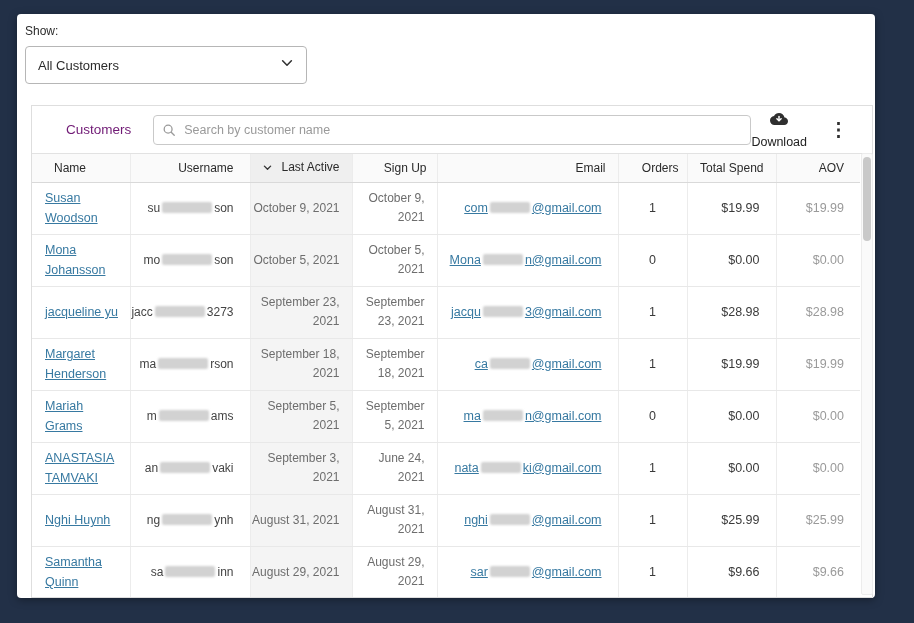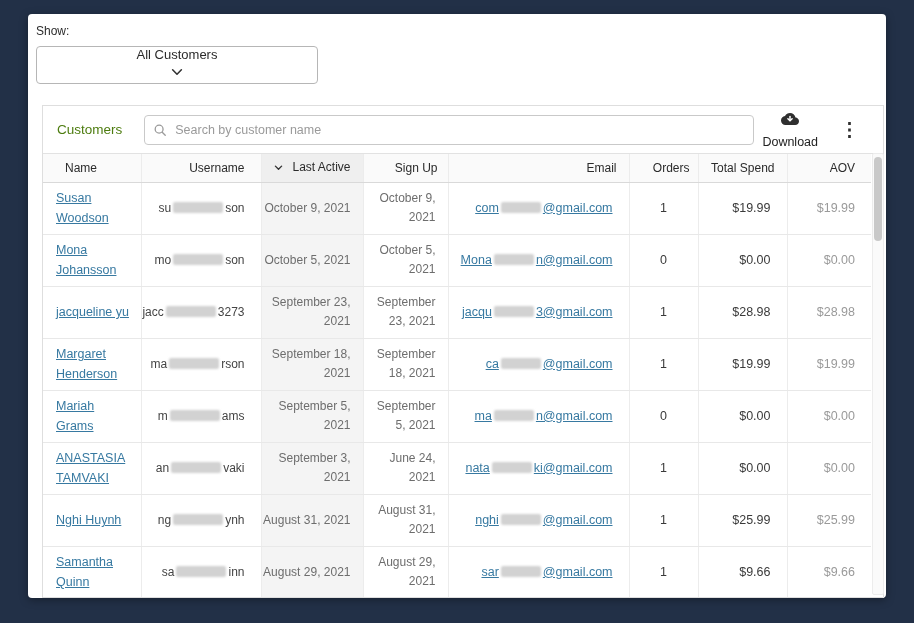--- a/index.html
+++ b/index.html
@@ -3,41 +3,41 @@
 <meta charset="utf-8">
 <style>
   * { margin:0; padding:0; box-sizing:border-box; }
   html,body { width:914px; height:623px; overflow:hidden; }
   body {
     background:#223047;
     font-family:"Liberation Sans", sans-serif;
     position:relative;
   }
   .panel {
-    position:absolute; left:28px; top:14px; width:858px; height:584px;
+    position:absolute; left:17px; top:14px; width:858px; height:584px;
     background:#ffffff; border-radius:4px; box-shadow:0 2px 8px rgba(0,0,0,.35);
     overflow:hidden;
   }
   .show-label { position:absolute; left:8px; top:10px; font-size:12px; color:#2b2b2b; }
   .dropdown {
     position:absolute; left:8px; top:32px; width:282px; height:38px;
     border:1px solid #b6b6b6; border-radius:4px; background:#fff;
     display:flex; align-items:center; justify-content:space-between;
-    padding:0 12px; cursor:pointer;flex-direction:column;
+    padding:0 12px; cursor:pointer;
   }
   .dropdown .dd-value { font-size:13px; color:#2b2b2b; }
   .card {
     position:absolute; left:14px; top:91px; width:842px; height:493px;
     border:1px solid #dedede; background:#fff; overflow:hidden;
   }
   .toolbar {
     height:48px; display:flex; align-items:center; padding:0 14px;
     border-bottom:1px solid #e2e2e2; background:#fff;
   }
-  .toolbar .title { font-size:13.5px; color:#4d7c0f; margin-right:22px; white-space:nowrap; }
+  .toolbar .title { font-size:13.5px; color:#701a75; margin-right:22px; white-space:nowrap;margin-left:20px; }
   .search-wrap { position:relative; width:610px; }
   .search-wrap svg { position:absolute; left:9px; top:8px; }
   .search-input {
     width:100%; height:30px; border:1px solid #c9c9c9; border-radius:4px;
     padding:0 10px 0 30px; font-size:12.5px; color:#333;
     font-family:"Liberation Sans", sans-serif; outline:none;
   }
   .search-input::placeholder { color:#9a9a9a; }
   .download {
     margin-left:auto; display:flex; align-items:center; gap:7px;

